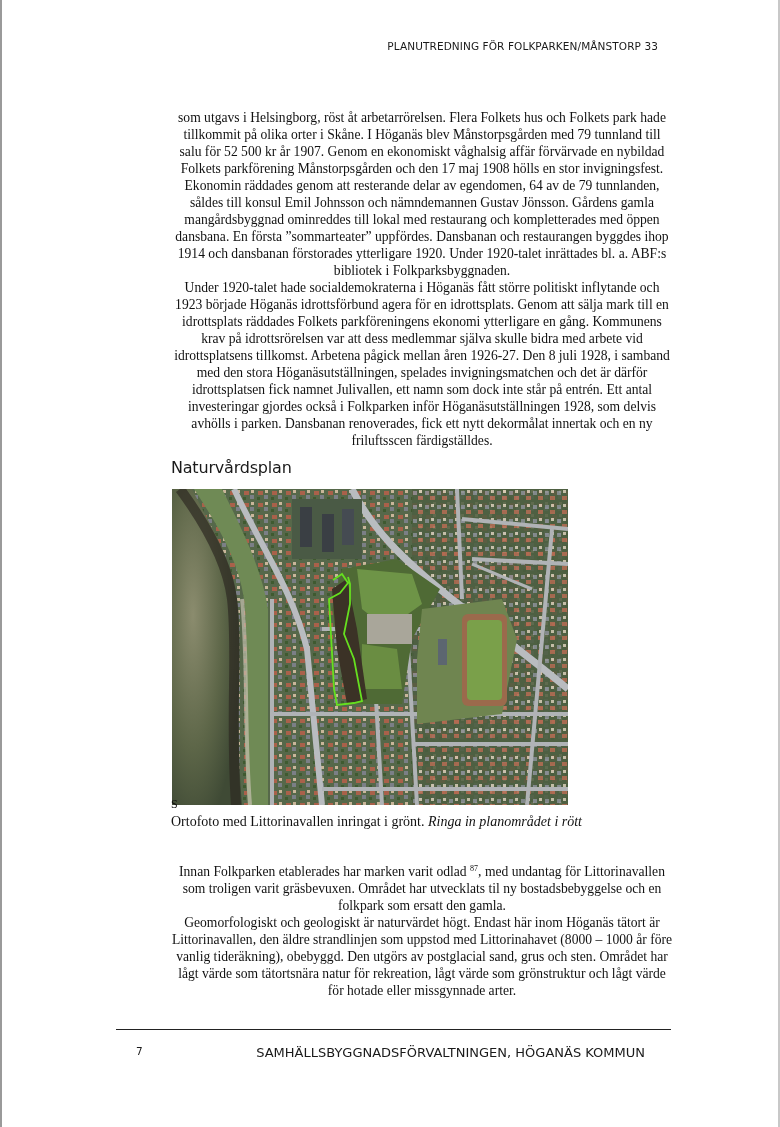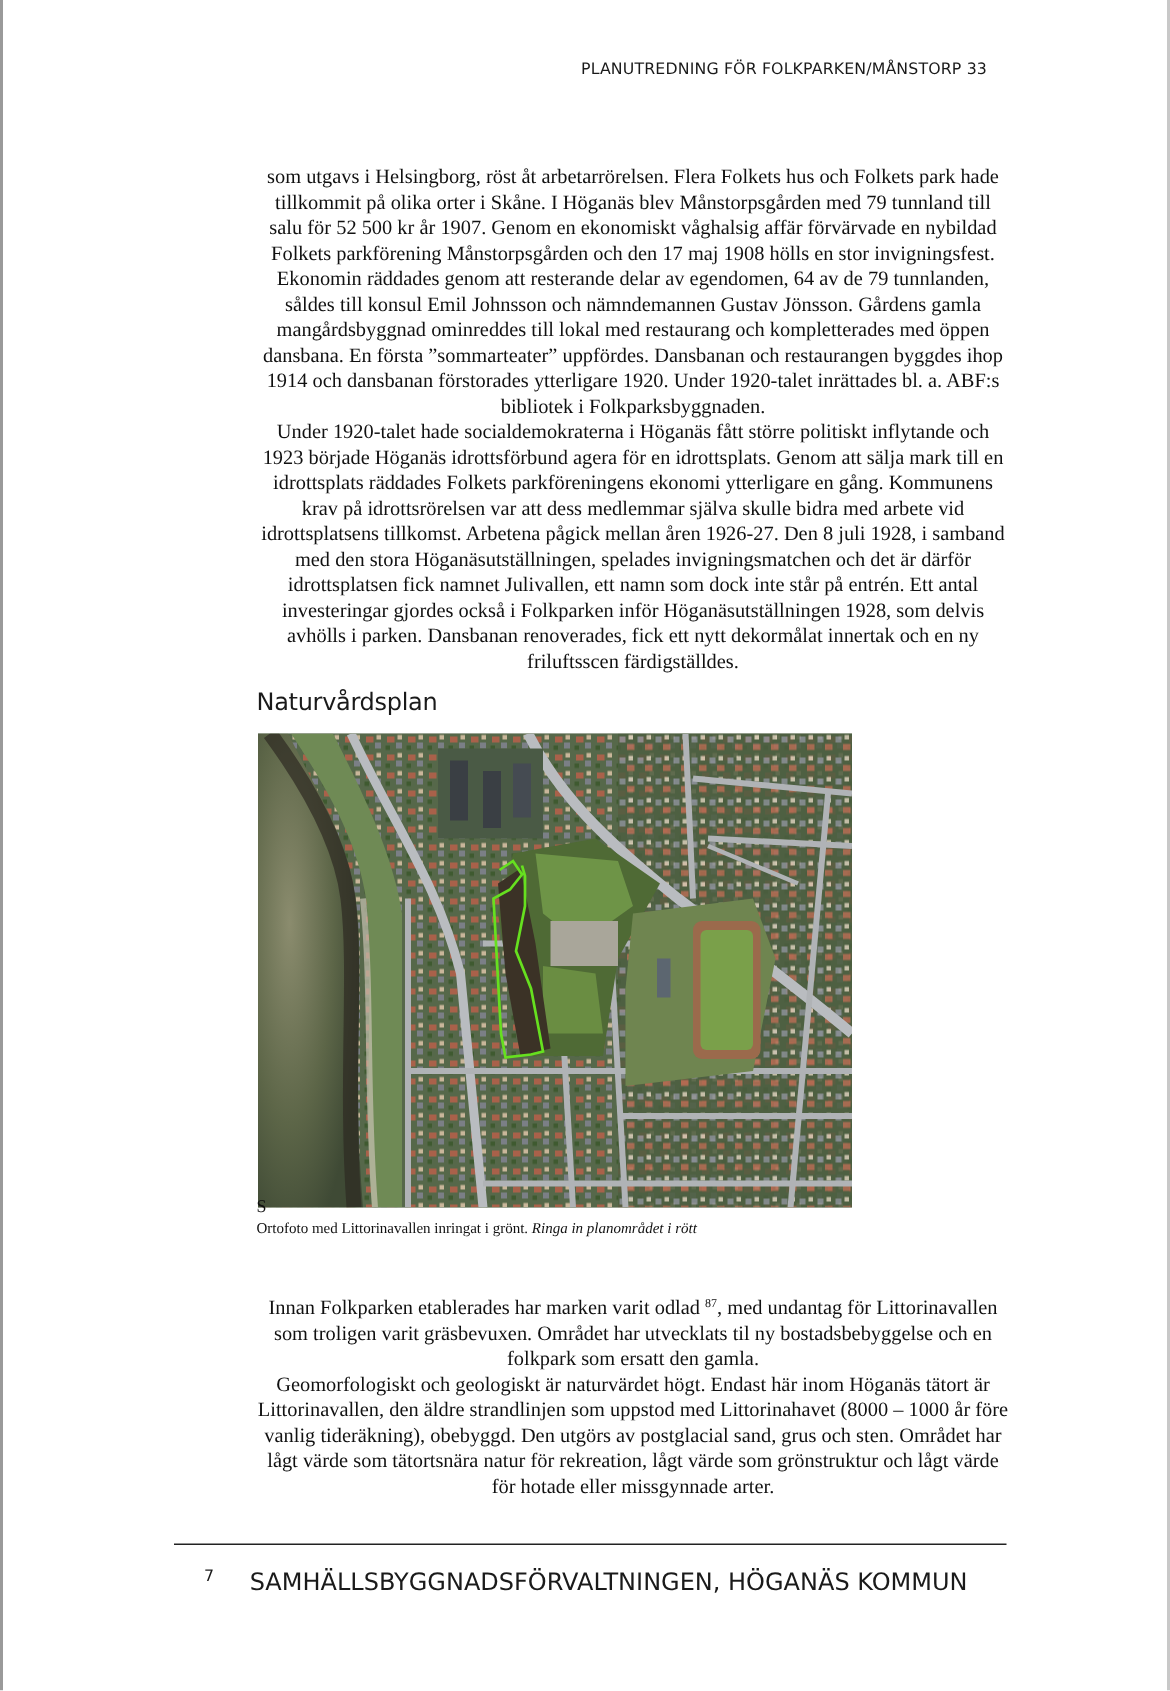--- a/index.html
+++ b/index.html
@@ -32,36 +32,36 @@
   .figure {
     position: absolute; left: 170px; top: 489px; width: 396px; height: 316px;
     overflow: hidden; background: #4a5a3c;
   }
   .fig-marker {
     position: absolute; left: 169px; top: 797px;
     font-family: "Liberation Serif", serif; font-size: 12px; color: #111;
   }
   .caption {
     position: absolute; left: 169px; top: 814px;
-    font-family: "Liberation Serif", serif; font-size: 10px; color: #111;
+    font-family: "Liberation Serif", serif; font-size: 14px; color: #111;
   }
   .caption em { font-style: italic; }
   .block2 { top: 863px; }
   sup.fn { font-size: 8px; vertical-align: 5px; line-height: 0; }
   .footer-rule {
     position: absolute; left: 114px; top: 1029px; width: 555px; height: 0;
     border-top: 1.3px solid #222;
   }
   .page-number {
     position: absolute; left: 134px; top: 1045px;
     font-family: "DejaVu Sans", sans-serif; font-size: 10.5px; color: #1a1a1a;
   }
   .footer-org {
     position: absolute; right: 133px; top: 1045px;
-    font-family: "DejaVu Sans", sans-serif; font-size: 16px; color: #1a1a1a;
+    font-family: "DejaVu Sans", sans-serif; font-size: 13px; color: #1a1a1a;
   }
 </style>
 </head>
 <body>
 
 <div class="page">
 
   <div class="running-header">PLANUTREDNING FÖR FOLKPARKEN/MÅNSTORP 33</div>
 
   <div class="body-text block1">

